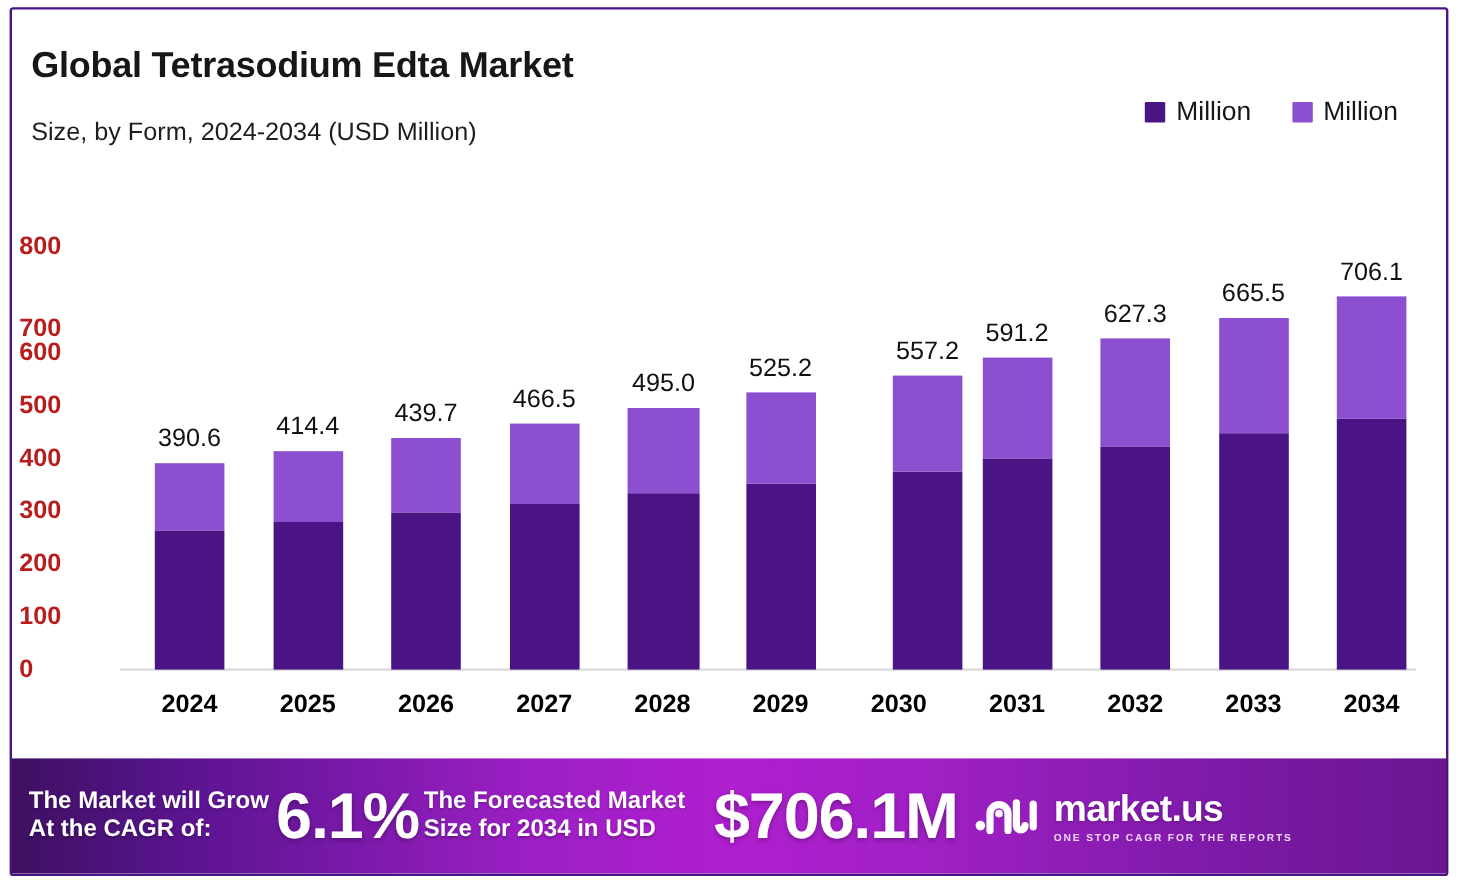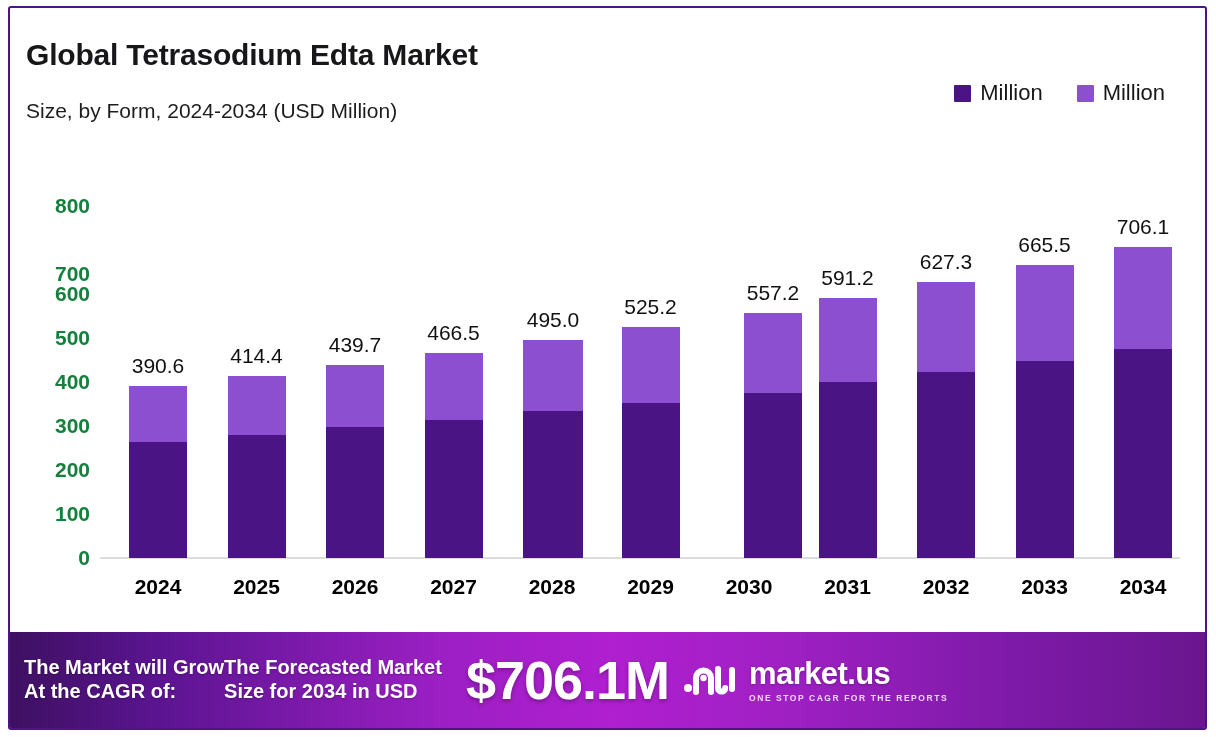--- a/index.html
+++ b/index.html
@@ -34,23 +34,23 @@
     display:flex;align-items:center;gap:34px;
   }
   .legend-item{display:flex;align-items:center;gap:9px;}
   .legend-swatch{width:17px;height:17px;display:block;border-radius:1px;}
   .legend-label{font-size:22px;color:#17171a;}
   
   #plot{
     position:absolute;left:0;top:0;width:1199px;height:620px;
   }
   .ytick{
-    position:absolute;right:0;
-    width:62px;text-align:right;
-    font-size:21px;font-weight:bold;color:#15803d;
+    position:absolute;right:12px;
+    width:62px;text-align:left;
+    font-size:21px;font-weight:bold;color:#b91c1c;
     transform:translateY(-50%);
   }
   #yaxis{position:absolute;left:18px;top:0;width:62px;height:620px;}
   #axisline{
     position:absolute;left:90px;top:549px;
     width:1080px;height:2px;background:#dcdcdc;
   }
   #bars{position:absolute;left:0;top:0;width:1199px;height:620px;}
   .bar-group{position:absolute;bottom:0;}
   .seg{position:absolute;left:0;width:100%;}
@@ -198,20 +198,21 @@
           <div class="bar-total" style="bottom: 318.684px;">706.1</div>
         </div>
         <div class="xtick" style="left: 1133px;">2034</div>
       </div>
   </div>
 
   <div id="banner">
     <div id="banner-inner">
       <div class="ban-small">The Market will Grow
 At the CAGR of:</div>
+      <div class="ban-big" id="cagr-value">6.1%</div>
       <div class="ban-small">The Forecasted Market
 Size for 2034 in USD</div>
       <div class="ban-big" id="forecast-value">$706.1M</div>
       <div id="logo">
         <span>
           <svg width="56" height="40" viewBox="0 0 56 40">
             <circle cx="5" cy="30" r="4" fill="#fff"></circle>
             <path d="M13 34 L13 20 a7.5 7.5 0 0 1 15 0 L28 34" fill="none" stroke="#fff" stroke-width="6" stroke-linecap="round"></path>
             <circle cx="20.5" cy="20" r="3.2" fill="#fff"></circle>
             <path d="M35 11 L35 30 a3.6 3.6 0 0 0 7.2 0" fill="none" stroke="#fff" stroke-width="6" stroke-linecap="round"></path>

